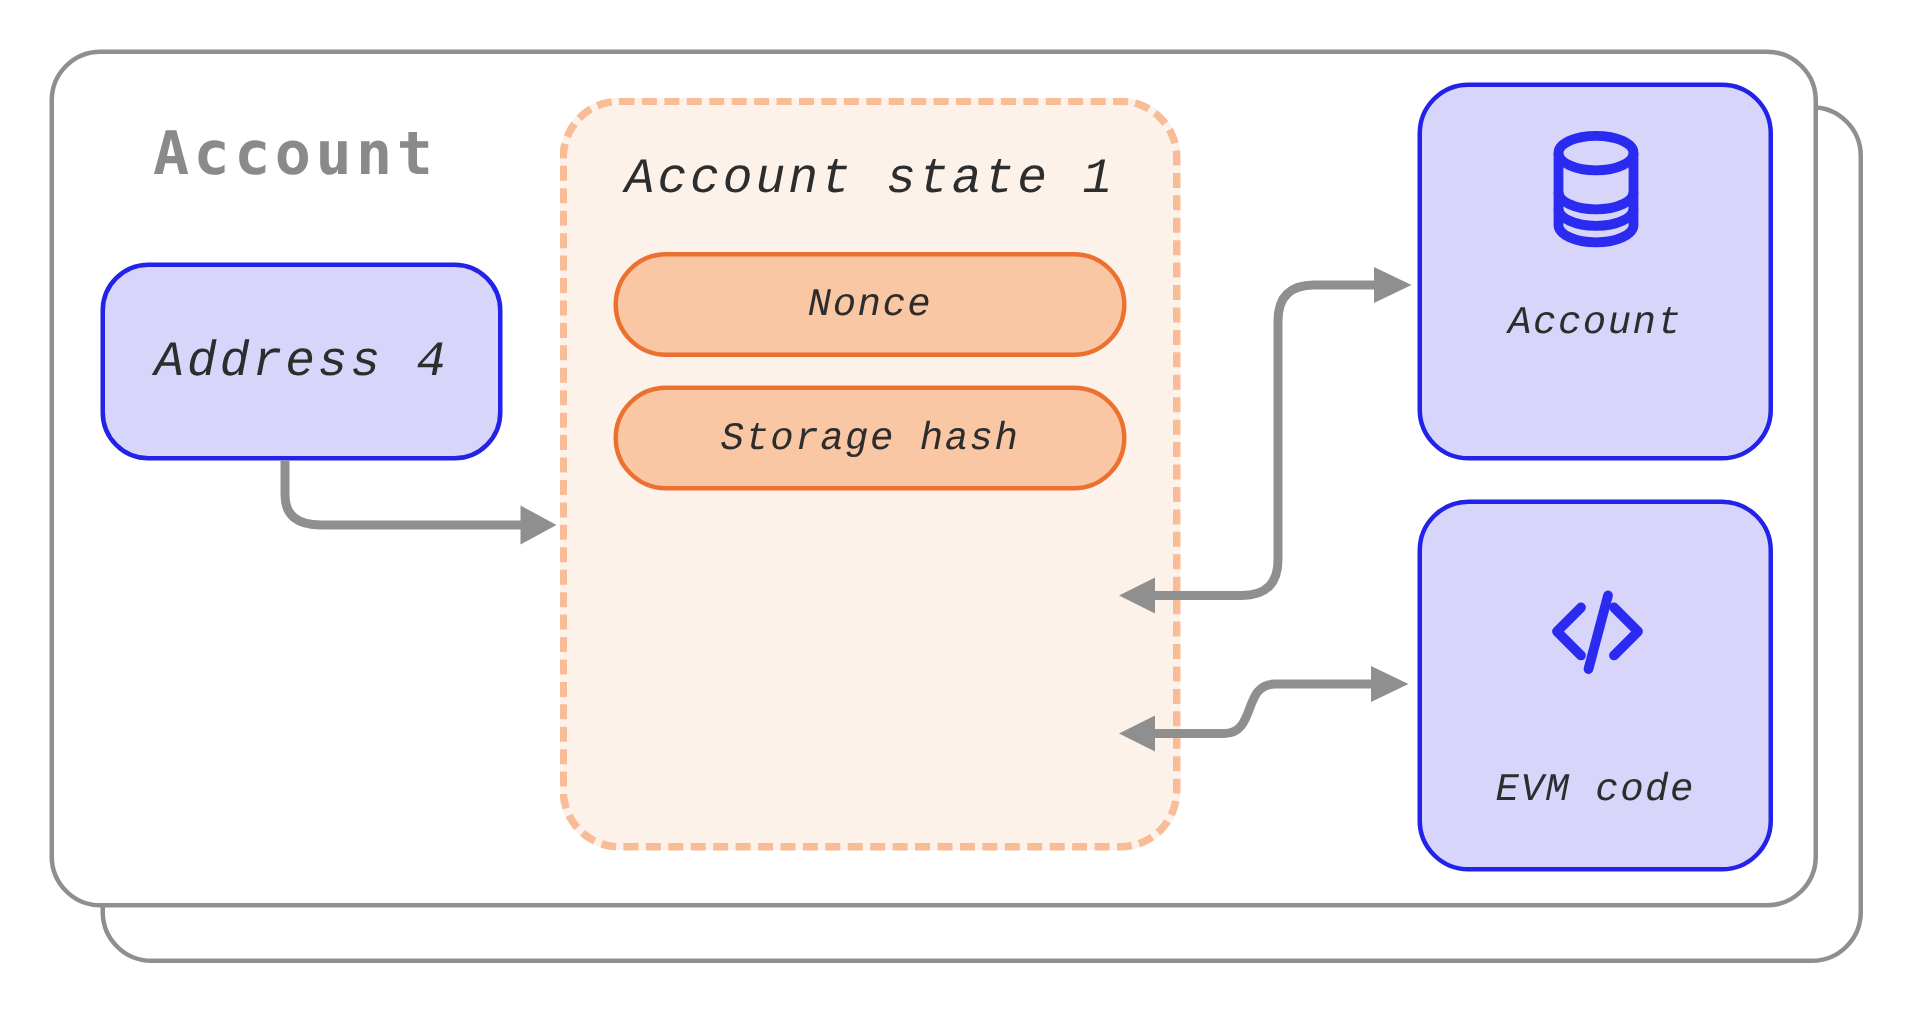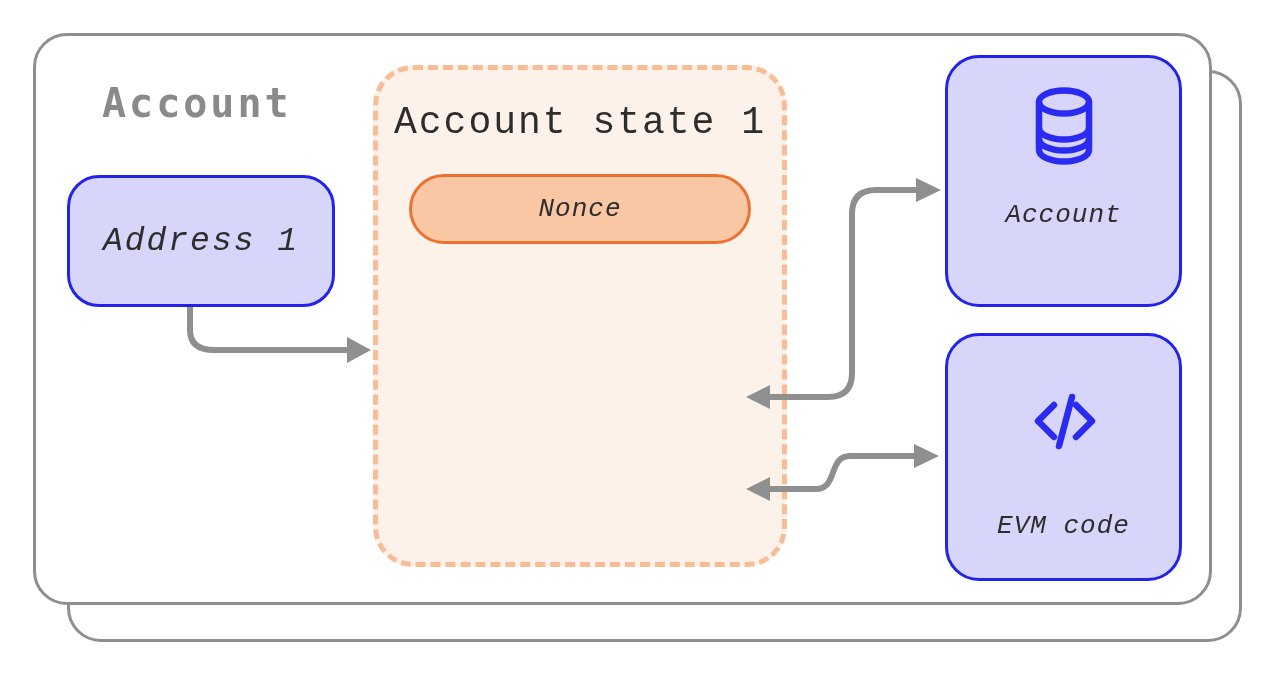--- a/index.html
+++ b/index.html
@@ -36,21 +36,21 @@
     font-style:italic;font-size:33px;letter-spacing:2px;color:var(--ink,#2d2d2d);
   }
 
   .state-box{
     position:absolute;left:337px;top:29px;width:414px;height:502px;
     background:var(--peach,#fdf2ea);border:5px dashed var(--peach-dash,#f8bd97);
     border-radius:40px;box-sizing:border-box;
     display:flex;flex-direction:column;align-items:center;
   }
   .state-title{
-    margin:31px 0 30px 0;font-size:38px;letter-spacing:2px;
+    margin:31px 0 30px 0;font-style:italic;font-size:33px;letter-spacing:2px;
     color:var(--ink,#2d2d2d);white-space:nowrap;text-align:right;
   }
   .pill{
     width:342px;height:70px;margin-bottom:19px;flex:none;
     background:var(--orange-fill,#f9c7a4);border:3px solid var(--orange,#ec7131);
     border-radius:35px;box-sizing:border-box;
     display:flex;align-items:center;justify-content:center;
     font-style:italic;font-size:26px;letter-spacing:1px;color:var(--ink,#2d2d2d);
     white-space:nowrap;
     text-align:right;
@@ -87,26 +87,27 @@
 
 <div class="stage">
 
   <div class="card-offset"></div>
 
   <div class="card">
 
     <h1 class="card-title">Account</h1>
 
     <div class="address-box">
-      <span>Address 1</span>
+      <span>Address 4</span>
     </div>
 
     <div class="state-box">
       <div class="state-title">Account state 1</div>
       <div class="pill">Nonce</div>
+      <div class="pill">Storage hash</div>
     </div>
 
     <div class="side-box storage">
       <svg class="db-icon" width="64" height="82" viewBox="0 0 64 82" aria-hidden="true">
         <ellipse class="icon-stroke" cx="32" cy="15" rx="25" ry="11.5"></ellipse>
         <path class="icon-stroke" d="M7,15 L7,63"></path>
         <path class="icon-stroke" d="M57,15 L57,63"></path>
         <path class="icon-stroke" d="M7,41 a25,11.5 0 0 0 50,0"></path>
         <path class="icon-stroke" d="M7,52 a25,11.5 0 0 0 50,0"></path>
         <path class="icon-stroke" d="M7,63 a25,11.5 0 0 0 50,0"></path>

